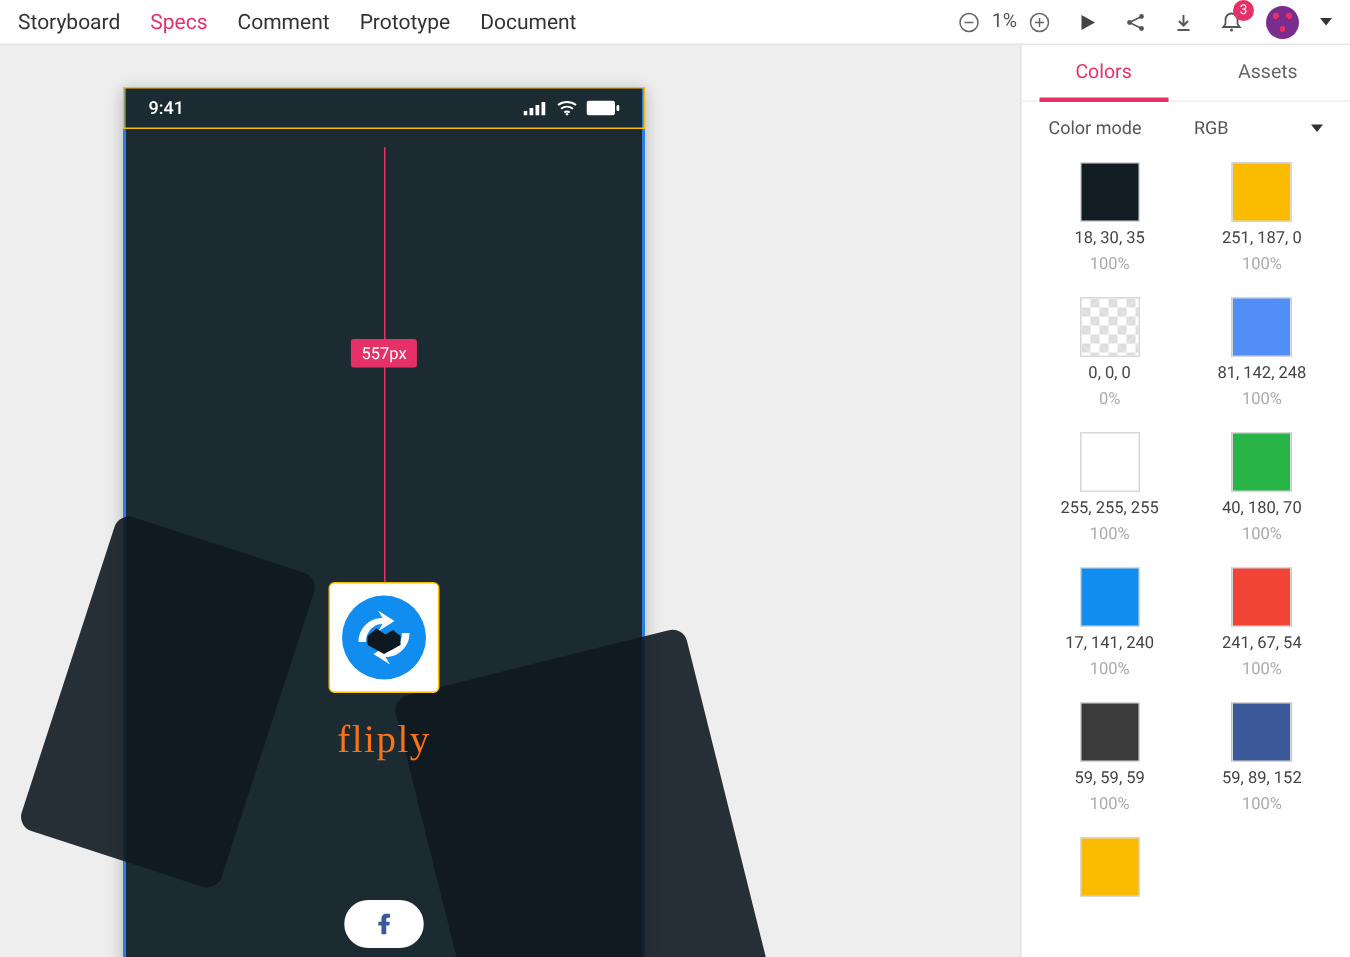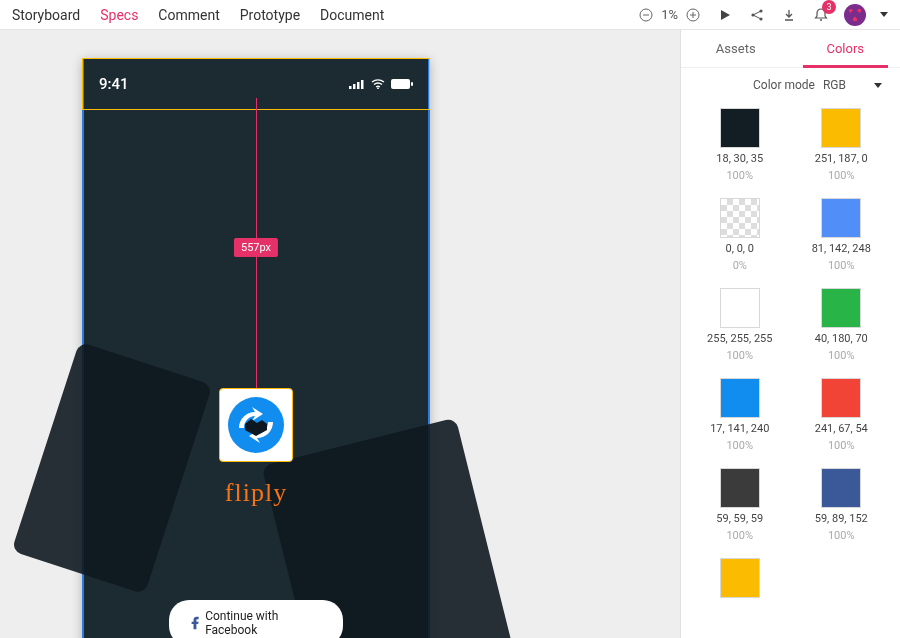--- a/index.html
+++ b/index.html
@@ -19,38 +19,38 @@
   .avatar { width:22px; height:22px; border-radius:50%; background: radial-gradient(circle at 30% 30%, #e63068 2px, transparent 2px), radial-gradient(circle at 70% 30%, #e63068 2px, transparent 2px), radial-gradient(circle at 50% 70%, #e63068 2px, transparent 2px), #7b2d8e; }
   .caret-down { width:0; height:0; border-left:4px solid transparent; border-right:4px solid transparent; border-top:5px solid #333; }
 
   .main { display:flex; height:608px; }
   .canvas-area { flex:1; position:relative; overflow:hidden; background:#eeeeee; }
   .inspector { width:220px; background:#fff; border-left:1px solid #e0e0e0; display:flex; flex-direction:column; }
 
   .artboard { position:absolute; left:82px; top:28px; width:348px; height:620px; background:#1c2a31; box-shadow: 0 2px 10px rgba(0,0,0,.25); }
   .ab-sel-v { position:absolute; top:0; bottom:0; width:2px; background:#2a7de1; }
   .ab-sel-v.left { left:0; } .ab-sel-v.right { right:0; }
-  .statusbar { height:52px; border:1px solid #fbbb00; position:relative; display:flex; align-items:center; padding:0 16px; color:#fff; font-size:15px; }
+  .statusbar { height:28px; border:1px solid #fbbb00; position:relative; display:flex; align-items:center; padding:0 16px; color:#fff; font-size:12px; }
   .sb-time { font-weight:500; }
   .sb-icons { margin-left:auto; display:flex; gap:6px; align-items:center; }
   .guide-line { position:absolute; top:40px; left:50%; width:1px; height:290px; background:#e63068; }
-  .guide-label { position:absolute; left:50%; top:180px; transform:translateX(-50%); background:#e63068; color:#fff; font-size:11px; padding:3px 7px; border-radius:2px; }
+  .guide-label { position:absolute; left:50%; top:168px; transform:translateX(-50%); background:#e63068; color:#fff; font-size:11px; padding:3px 7px; border-radius:2px; }
   .logo-box { position:absolute; left:50%; top:330px; transform:translateX(-50%); width:74px; height:74px; border:1px solid #fbbb00; background:#fff; border-radius:4px; display:flex; align-items:center; justify-content:center; }
   .brand-name { position:absolute; left:50%; top:420px; transform:translateX(-50%); color:#f97316; font-size:26px; font-weight:300; letter-spacing:1px; font-family: "Times New Roman", serif; }
   .fb-btn { position:absolute; left:50%; top:542px; transform:translateX(-50%); background:#fff; border-radius:20px; padding:9px 22px; font-size:12px; color:#222; display:flex; align-items:center; gap:6px; cursor:pointer; }
   .bg-shape1 { position:absolute; left:-40px; top:300px; width:140px; height:220px; background:#0f1a20; transform:rotate(18deg); border-radius:10px; opacity:.9; }
   .bg-shape2 { position:absolute; right:-60px; top:380px; width:200px; height:260px; background:#0f1a20; transform:rotate(-14deg); border-radius:10px; opacity:.9; }
 
   .bottom-toolbar { position:absolute; right:0; bottom:0; height:30px; background:#fff; border:1px solid #ddd; border-bottom:none; display:flex; align-items:center; padding:0 12px; gap:16px; font-size:12px; color:#444; }
 
   .insp-tabs { display:flex; height:38px; border-bottom:1px solid #eee; }
   .insp-tab { flex:1; display:flex; align-items:center; justify-content:center; font-size:13px; cursor:pointer; color:#666; position:relative; }
   .insp-tab.active { color:#e63068; }
   .insp-tab.active::after { content:""; position:absolute; left:12px; right:12px; bottom:-1px; height:3px; background:#e63068; }
-  .colormode-row { display:flex; align-items:center; justify-content:flex-end; padding:10px 18px; gap:8px; font-size:12px; color:#555; }
+  .colormode-row { display:flex; align-items:center; justify-content:space-between; padding:10px 18px; gap:8px; font-size:12px; color:#555; }
   .swatch-grid { flex:1; overflow-y:auto; padding:6px 12px 20px; }
   .swatch-wrap { display:grid; grid-template-columns: 1fr 1fr; gap:16px 8px; }
   .swatch-item { display:flex; flex-direction:column; align-items:center; gap:4px; cursor:pointer; }
   .swatch-box { width:40px; height:40px; border:1px solid #d8d8d8; }
   .swatch-box.checker { background-image: linear-gradient(45deg,#ddd 25%,transparent 25%),linear-gradient(-45deg,#ddd 25%,transparent 25%),linear-gradient(45deg,transparent 75%,#ddd 75%),linear-gradient(-45deg,transparent 75%,#ddd 75%); background-size:12px 12px; background-position:0 0,0 6px,6px -6px,-6px 0; background-color:#fff; }
   .swatch-label { font-size:11px; color:#444; }
   .swatch-opacity { font-size:11px; color:#aaa; }
 </style>
 </head>
 <body>
@@ -145,29 +145,28 @@
           <path d="M14 34c0-9 7-16 16-16l-3-5 11 7-11 7 3-5c-6 0-11 5-11 12" fill="#fff"></path>
           <path d="M48 28c0 9-7 16-16 16l3 5-11-7 11-7-3 5c6 0 11-5 11-12" fill="#fff"></path>
           <path d="M20 30l6-5 6 4 5-3 5 4v6l-11 6-11-6z" fill="#0d1820"></path>
         </svg>
       </div>
       <div class="brand-name">fliply</div>
       <div class="fb-btn">
         <svg width="9" height="14" viewBox="0 0 9 14">
             <path d="M6 14V8h2l.4-2.5H6V4c0-.7.2-1.2 1.2-1.2H8.5V.1C8.2.1 7.3 0 6.3 0 4.2 0 2.8 1.3 2.8 3.6V5.5H.7V8h2.1v6H6z" fill="#3b5998"></path>
           </svg>
-        <span>Continue with Facebook</span>
       </div>
     </div>
   </div>
 
   <div class="inspector">
     <div class="insp-tabs" id="insp-tabs">
+        <div class="insp-tab active">Colors</div>
         <div class="insp-tab">Assets</div>
-        <div class="insp-tab active">Colors</div>
       </div>
     <div class="colormode-row">
       <span>Color mode</span>
       <span style="margin-left:0;">RGB</span>
       <span class="caret-down" style="margin-left:20px;"></span>
     </div>
     <div class="swatch-grid">
       <div class="swatch-wrap" id="swatch-wrap">
           <div class="swatch-item">
             <div class="swatch-box" style="background: rgb(18, 30, 35);"></div>

